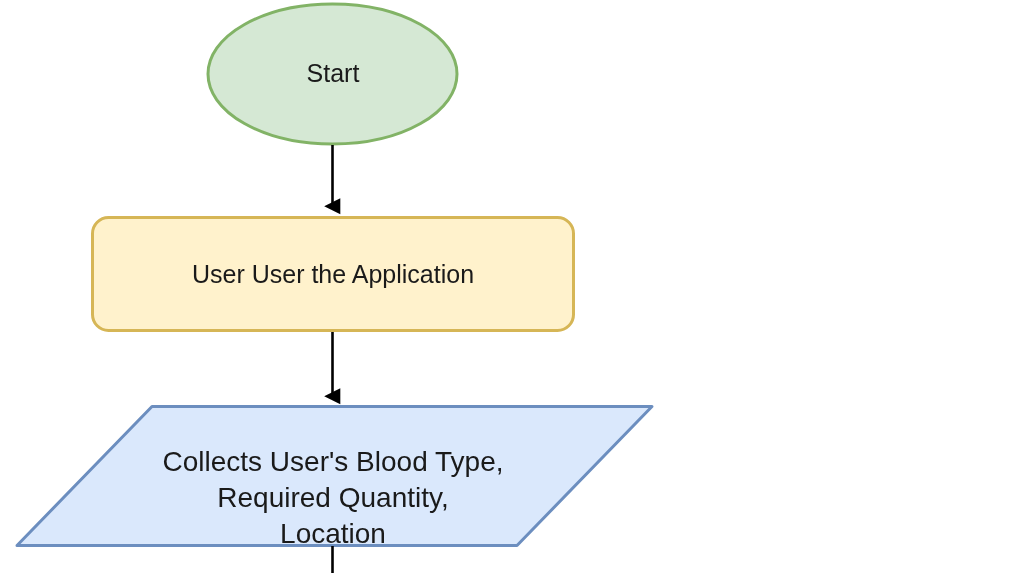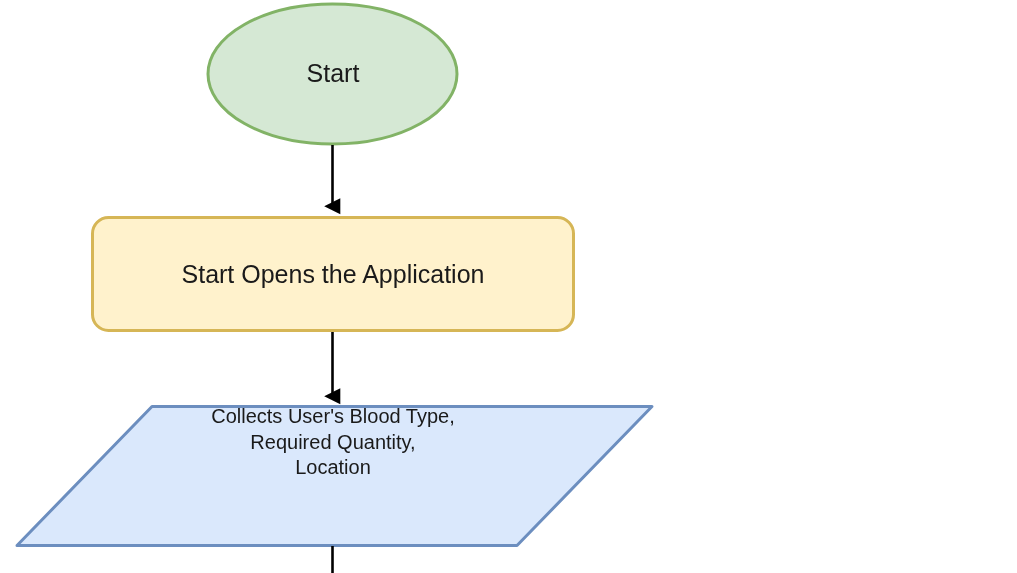--- a/index.html
+++ b/index.html
@@ -45,23 +45,23 @@
     font-size: 25px;
   }
   #process-label {
     left: 91px;
     top: 258px;
     width: 484px;
     font-size: 25px;
   }
   #input-label {
     left: 108px;
-    top: 404px;
+    top: 444px;
     width: 450px;
-    font-size: 20px;
+    font-size: 28px;
   }
 </style>
 </head>
 <body>
 
 <div id="canvas">
 
   <svg id="flow-svg" viewBox="0 0 1017 573" xmlns="http://www.w3.org/2000/svg">
 
     <defs>
@@ -81,19 +81,19 @@
     <path d="M 152 406.5
              L 652 406.5
              L 517 545.5
              L 17 545.5 Z" fill="#dae8fc" stroke="#6c8ebf" stroke-width="3" stroke-linejoin="round"></path>
 
     <line x1="332.5" y1="546" x2="332.5" y2="573" stroke="#000000" stroke-width="2.6"></line>
   </svg>
 
   <div class="node-label" id="start-label">Start</div>
 
-  <div class="node-label" id="process-label">Start Opens the Application</div>
+  <div class="node-label" id="process-label">User User the Application</div>
 
   <div class="node-label" id="input-label">Collects User's Blood Type,
 Required Quantity,
 Location</div>
 
 </div>
 
 </body></html>

